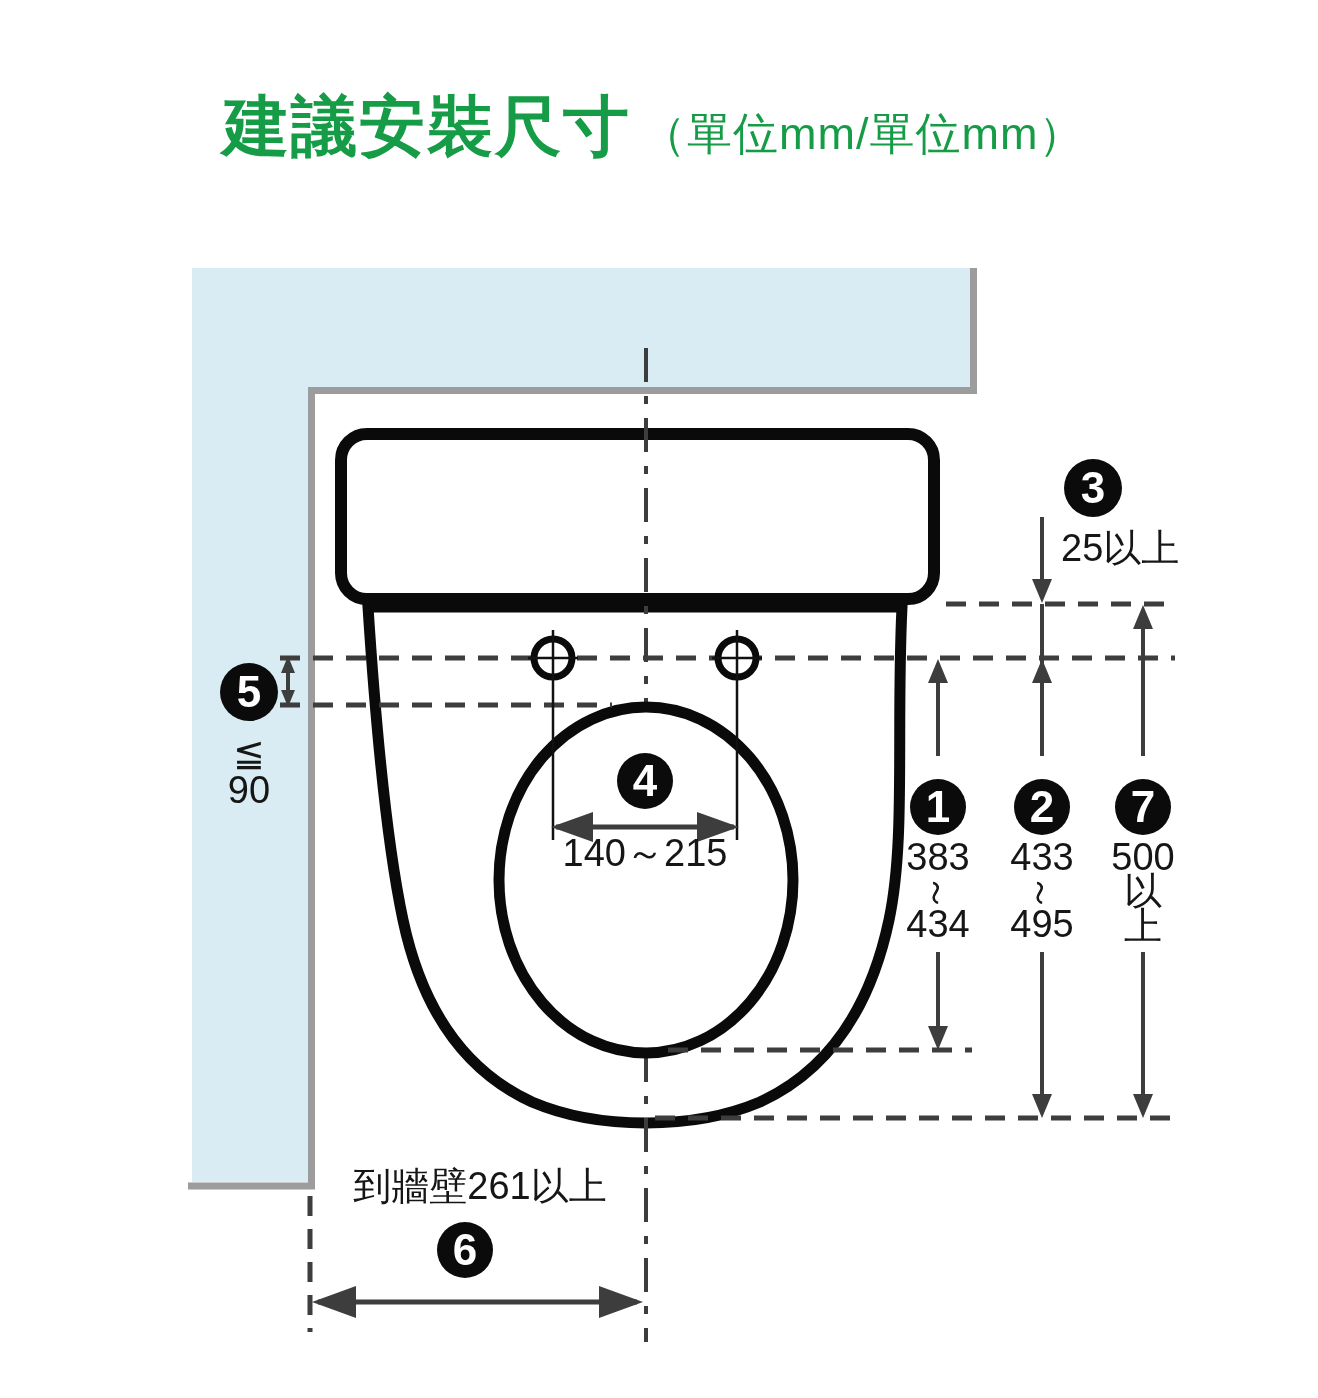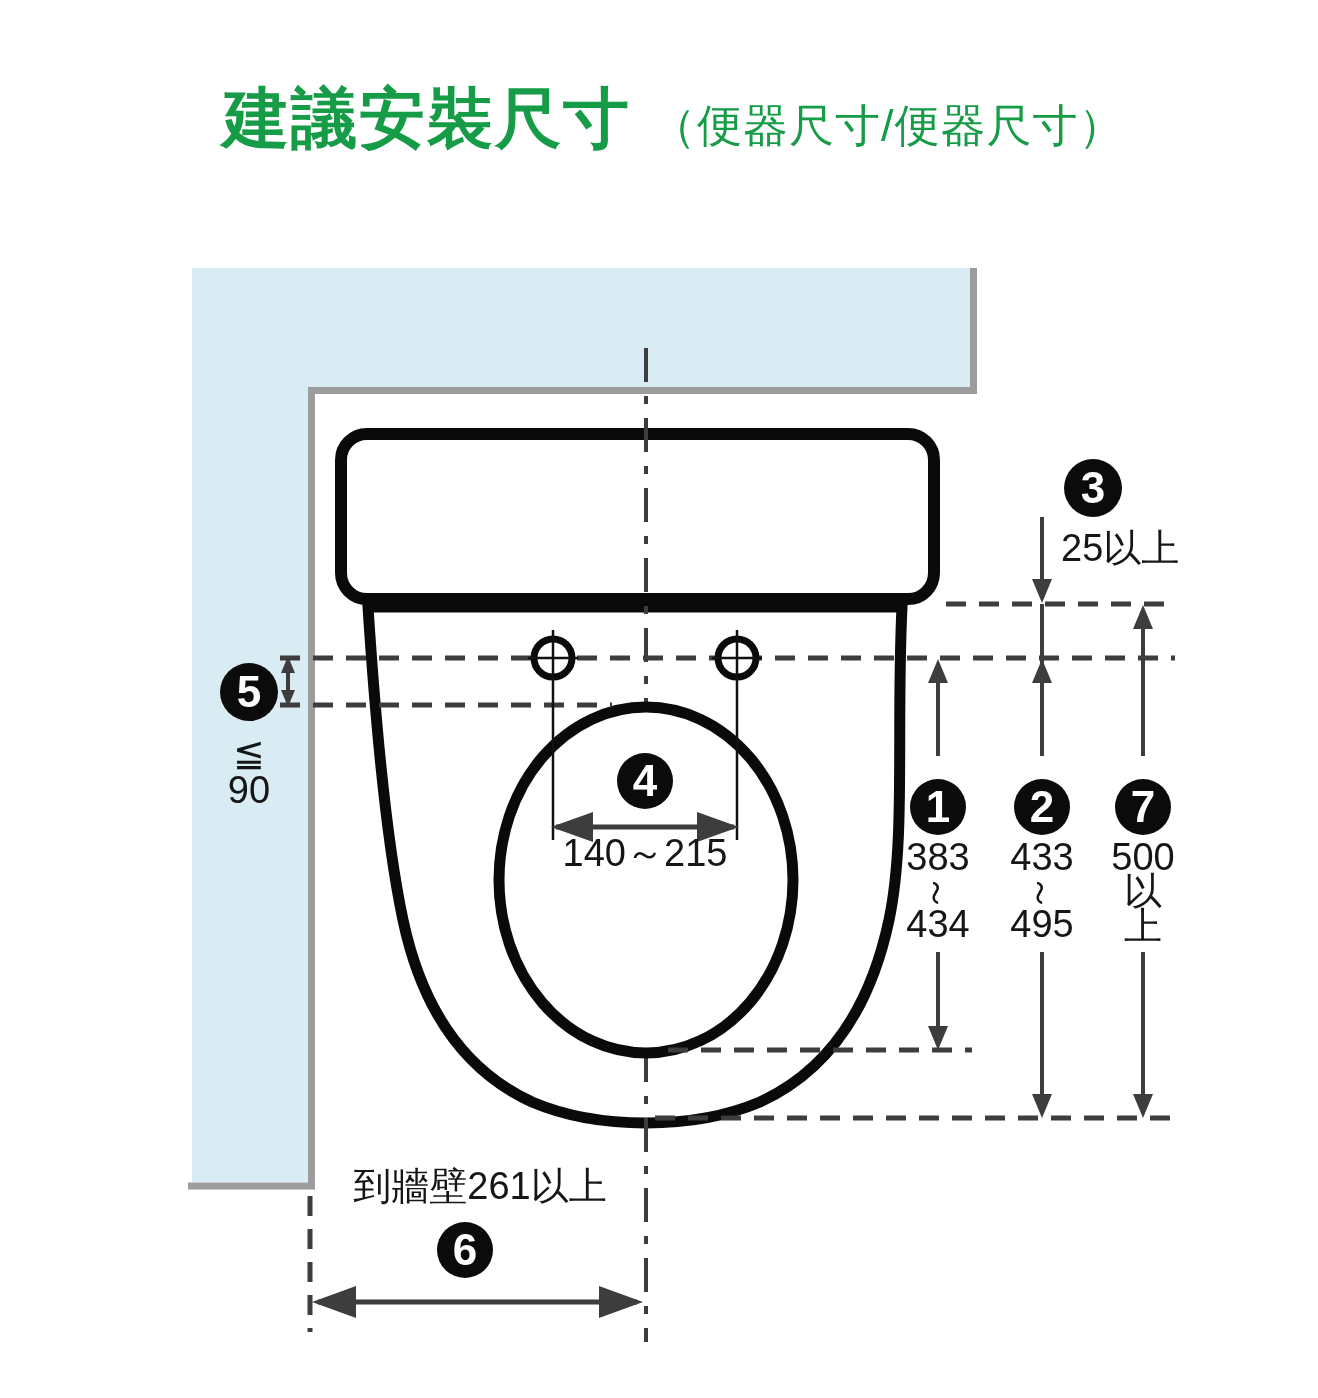--- a/index.html
+++ b/index.html
@@ -4,39 +4,39 @@
 <style>
   html,body{margin:0;padding:0;background:#ffffff;}
   .stage{
     position:relative;
     width:1318px;height:1398px;
     background:#ffffff;
     font-family:"Liberation Sans", sans-serif;
     overflow:hidden;
   }
   .title{
-    position:absolute;left:223px;top:74px;
-    display:flex;align-items:baseline;gap:20px;
+    position:absolute;left:223px;top:82px;
+    display:flex;align-items:baseline;gap:10px;
     color:#169c46;white-space:nowrap;
   }
   .title .main{font-size:66px;font-weight:700;letter-spacing:2px;}
   .title .sub{font-size:45px;font-weight:400;letter-spacing:1px;}
   svg{position:absolute;left:0;top:0;}
   svg text{font-family:"Liberation Sans", sans-serif;}
   .lbl{font-size:38px;fill:#161616;}
   .badge-num{font-size:44px;font-weight:700;fill:#ffffff;}
 </style>
 </head>
 <body>
 
 <div class="stage">
 
   <div class="title">
     <span class="main">建議安裝尺寸</span>
-    <span class="sub">（便器尺寸/便器尺寸）</span>
+    <span class="sub">（單位mm/單位mm）</span>
   </div>
 
   <svg width="1318" height="1398" viewBox="0 0 1318 1398">
 
     <polygon points="192,268 970,268 970,387 308,387 308,1182 192,1182" fill="#d9ecf3"></polygon>
     <polyline points="973.5,268 973.5,390.5 311.5,390.5 311.5,1186 188,1186" fill="none" stroke="#9c9c9c" stroke-width="7"></polyline>
 
     <path d="M 368 607
              C 376 730, 386 840, 403 920
              C 420 1000, 458 1068, 532 1102

